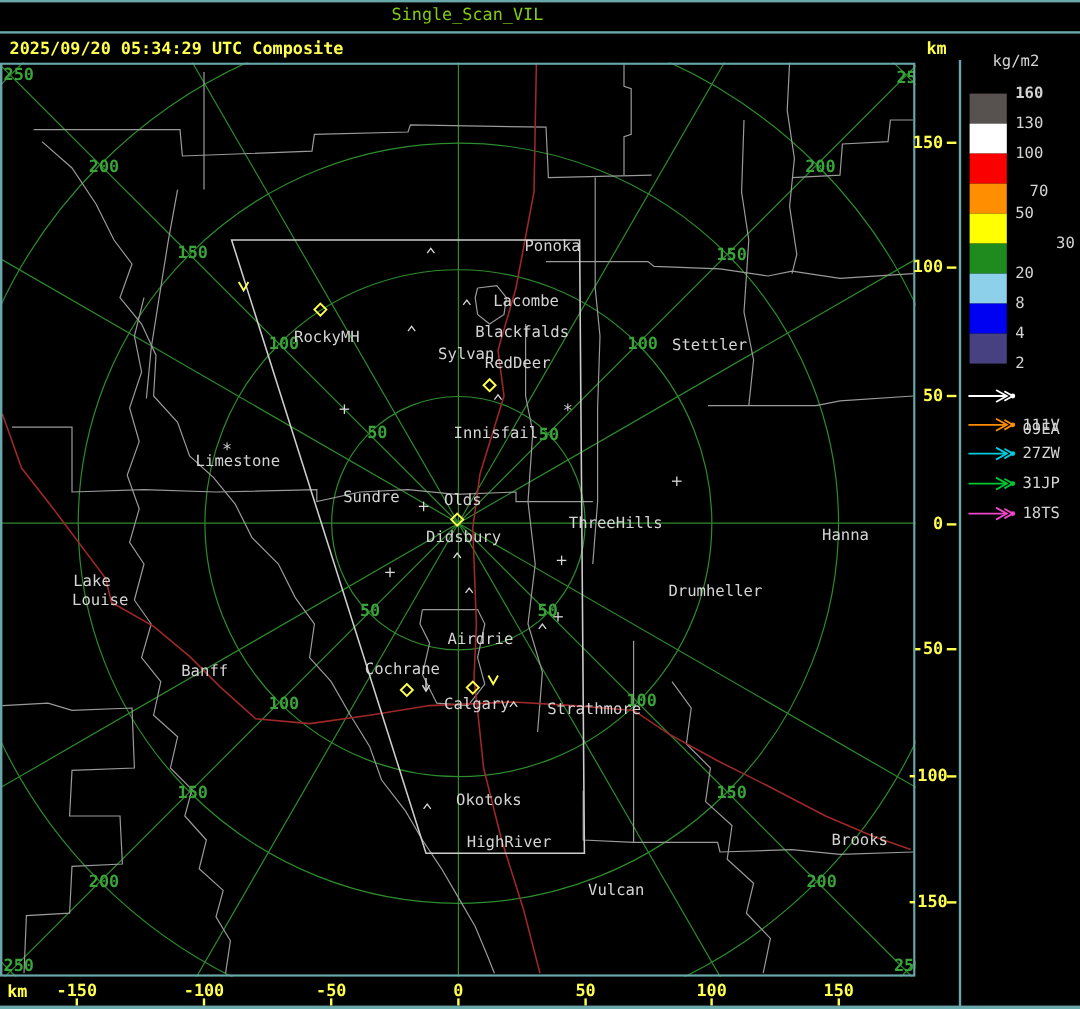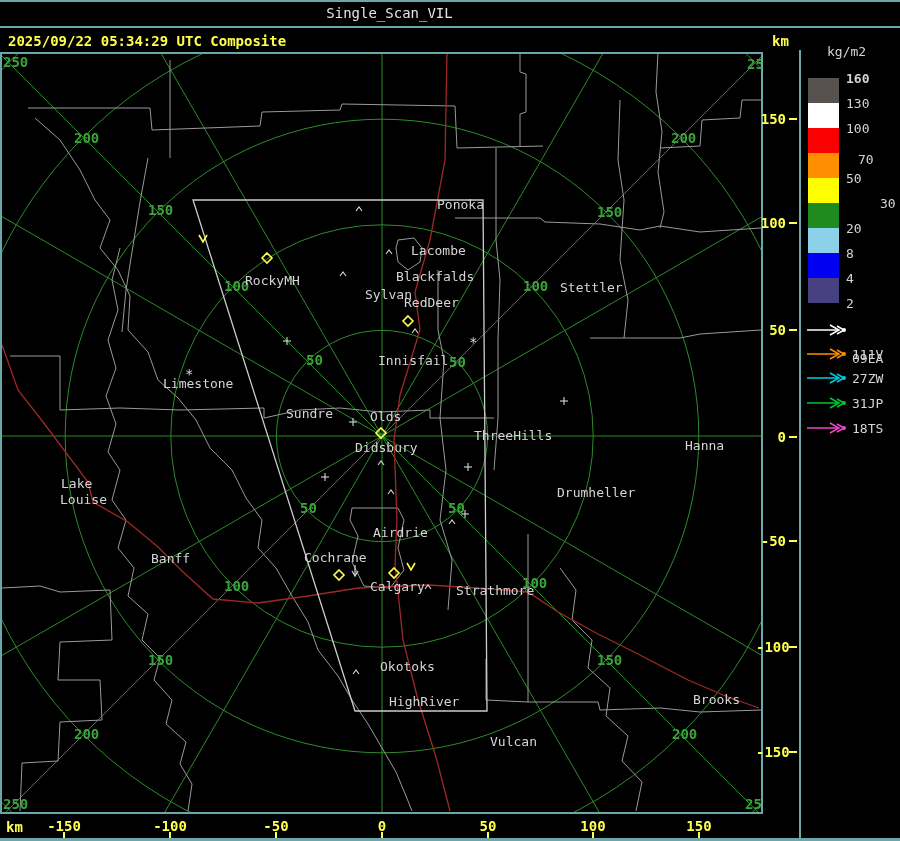--- a/index.html
+++ b/index.html
@@ -1,40 +1,40 @@
 <!DOCTYPE html>
 <html><head>
 <meta charset="utf-8">
 <style>
   html,body{margin:0;padding:0;background:#000;}
   #app{position:relative;width:900px;height:841px;background:#000;overflow:hidden;
        font-family:"DejaVu Sans Mono","Liberation Mono",monospace;}
   .teal{position:absolute;background:#68a7aa;}
   .ytext{position:absolute;color:#ffff4e;font-size:14px;font-weight:bold;white-space:pre;}
-  #title-bar{position:absolute;left:0;top:5px;width:779px;text-align:center;color:#e5e5e5;font-size:14px;}
+  #title-bar{position:absolute;left:0;top:5px;width:779px;text-align:center;color:#84cc16;font-size:14px;}
   #date-line{position:absolute;left:8px;top:33px;}
   #km-top{left:772px;top:33px;}
   #kgm2{position:absolute;left:827px;top:44px;color:#d4d4d4;font-size:13px;}
   #map-wrap{position:absolute;left:0;top:52px;text-align:right;}
   .axlabel{position:absolute;color:#ffff4e;font-size:14px;font-weight:bold;text-align:center;width:44px;}
   .raxlabel{position:absolute;color:#ffff4e;font-size:14px;font-weight:bold;text-align:right;width:30px;}
   .tickdash{position:absolute;background:#ffff4e;}
   .scale-box{position:absolute;left:808px;width:31px;height:25px;}
   .scale-label{position:absolute;left:846px;color:#d4d4d4;font-size:13px;}
   .track-label{position:absolute;left:852px;color:#d4d4d4;font-size:13px;}
   .track-arrow{position:absolute;left:806px;}
 </style>
 </head>
 <body>
 
 <div id="app">
   <div class="teal" style="left:0;top:0;width:900px;height:2px;"></div>
   <div id="title-bar">Single_Scan_VIL</div>
   <div class="teal" style="left:0;top:26px;width:900px;height:2px;"></div>
-  <div id="date-line" class="ytext">2025/09/22 05:34:29 UTC Composite</div>
+  <div id="date-line" class="ytext">2025/09/20 05:34:29 UTC Composite</div>
   <div id="km-top" class="ytext">km</div>
 
   <div id="map-wrap">
     <svg id="map-svg" width="763" height="762" viewBox="0 0 763 762">
         <rect x="0" y="0" width="763" height="762" fill="#000"></rect>
         <g transform="translate(2,0)">
           <line x1="380" y1="384" x2="980" y2="384" stroke="#2d8c2d" stroke-width="1"></line>
           <line x1="380" y1="384" x2="899.6152422706632" y2="84.00000000000006" stroke="#2d8c2d" stroke-width="1"></line>
           <line x1="380" y1="384" x2="804.2640687119285" y2="-40.26406871192847" stroke="#2d8c2d" stroke-width="1"></line>
           <line x1="380" y1="384" x2="680" y2="-135.6152422706632" stroke="#2d8c2d" stroke-width="1"></line>

